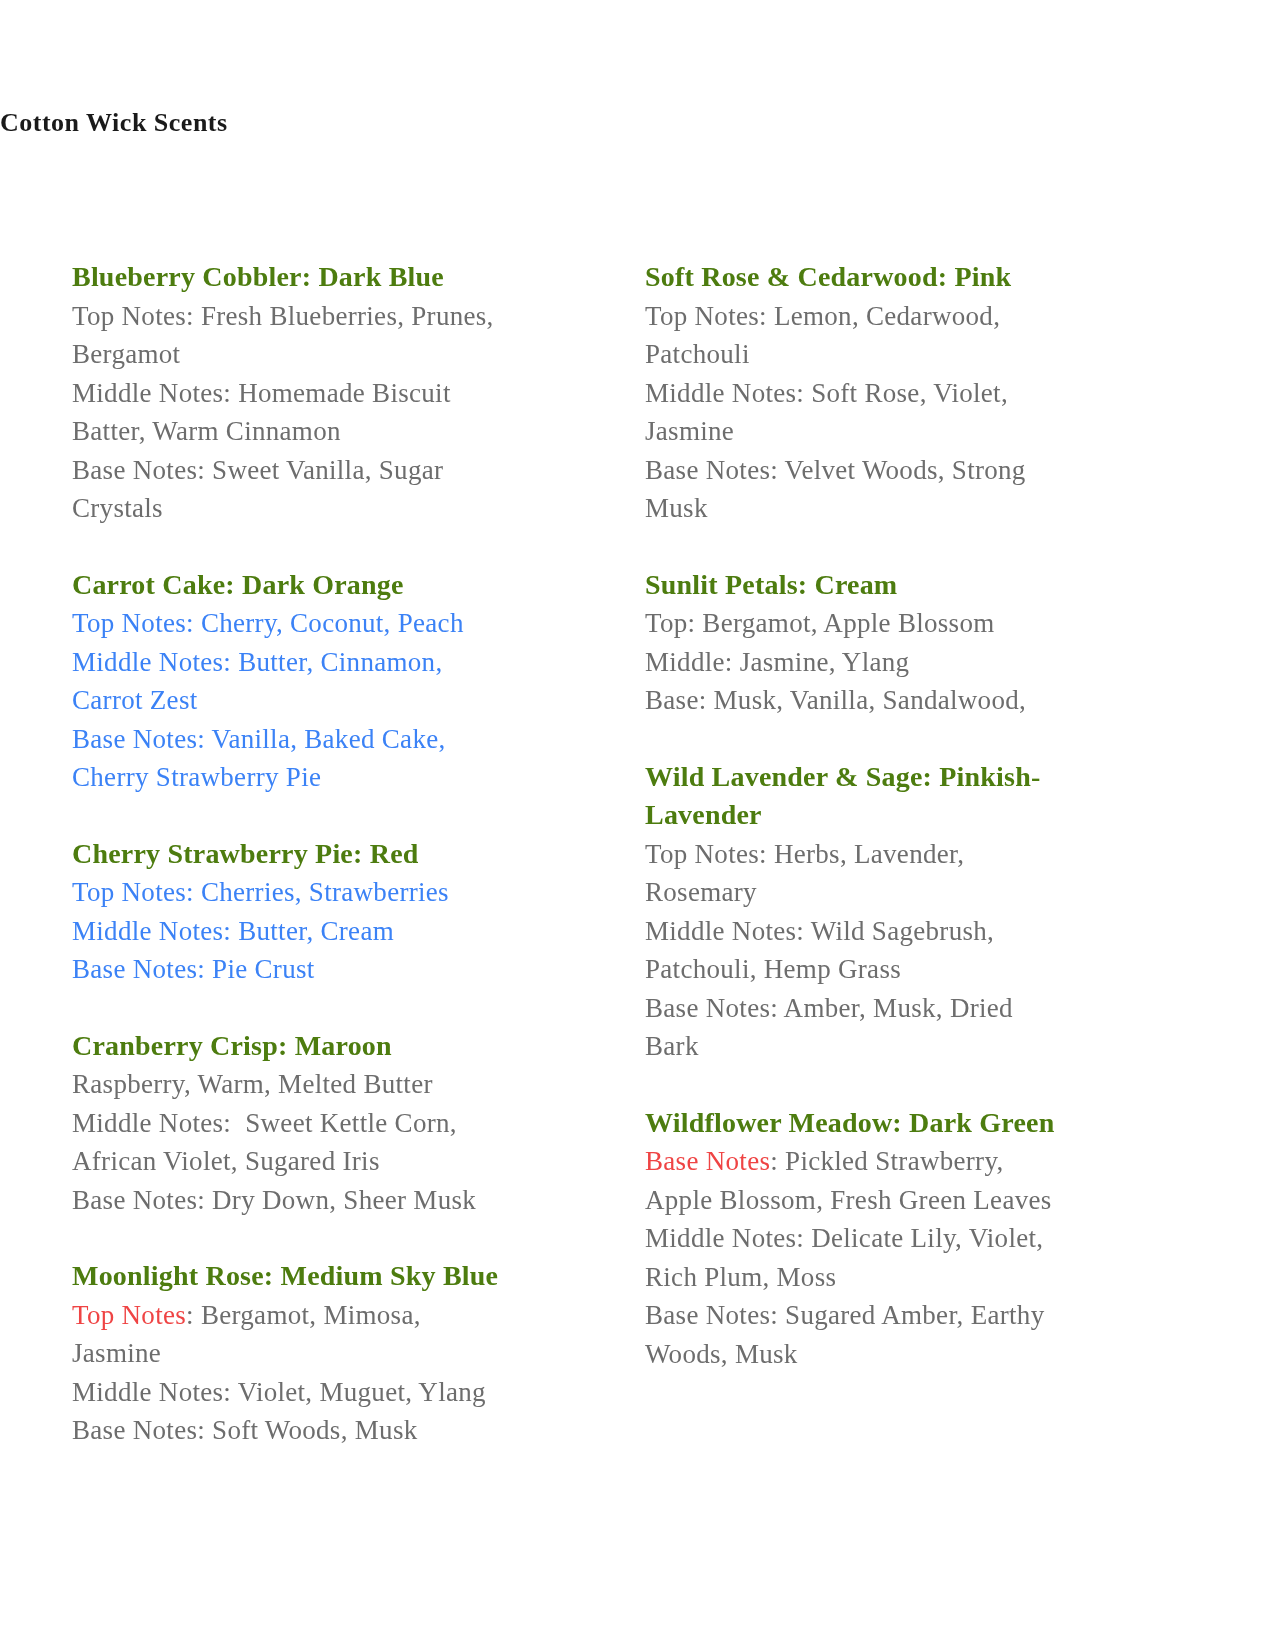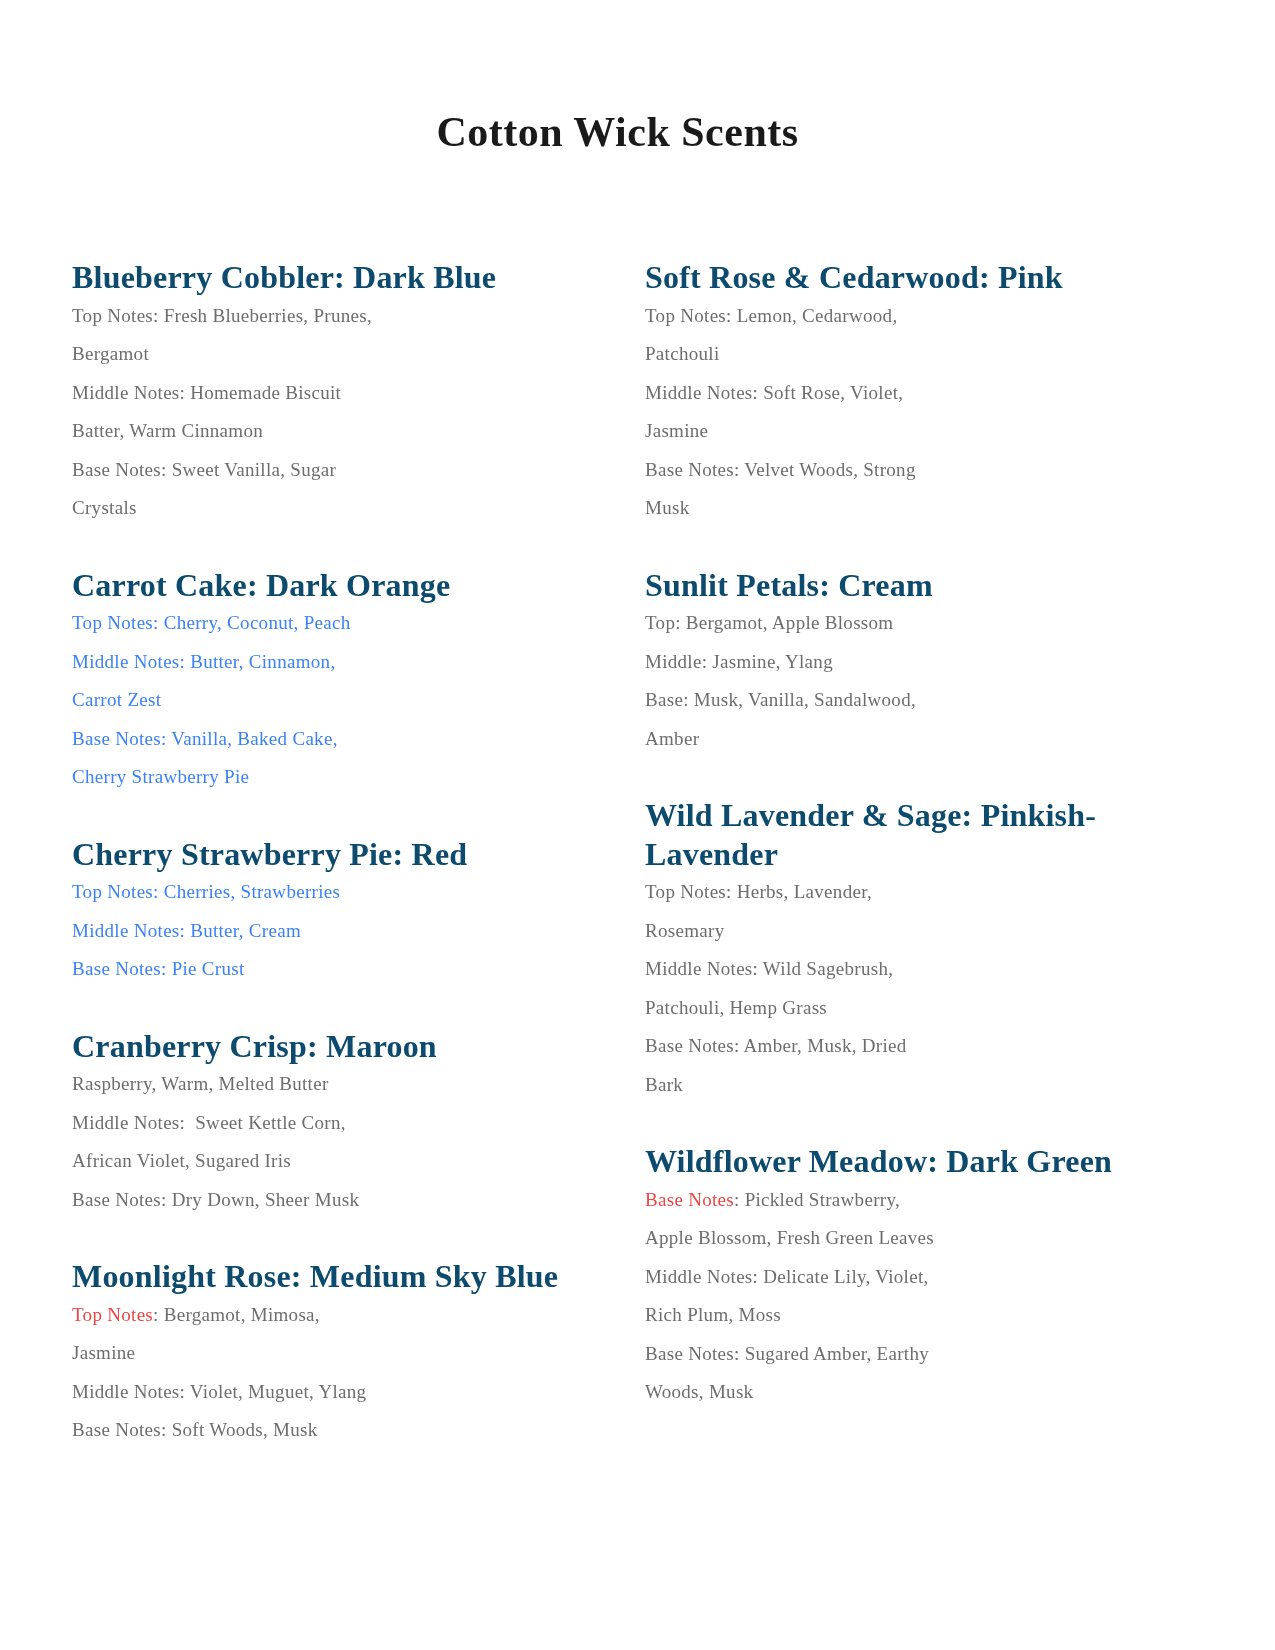--- a/index.html
+++ b/index.html
@@ -17,51 +17,50 @@
     position: relative;
     width: 1275px;
     height: 1650px;
     background: #ffffff;
   }
   .doc-title {
     position: absolute;
     top: 108px;
     left: 0;
     width: 1235px;
-    text-align: center;
-    font-size: 42px;
+    font-size: 26px;
     font-weight: bold;
     color: #1a1a1a;
     letter-spacing: 0.5px;
   }
   .content {
     position: absolute;
     top: 258px;
     left: 72px;
     display: flex;
   }
   .col {
     width: 573px;
   }
   .col-right {
     width: 560px;
   }
   .section {
     margin-bottom: 38px;
   }
   .heading {
-    font-size: 32px;
+    font-size: 28px;
     line-height: 38.5px;
     font-weight: bold;
-    color: #0c4a6e;
+    color: #4d7c0f;
     letter-spacing: 0.2px;
     white-space: pre;
   }
   .line {
-    font-size: 19px;
+    font-size: 27px;
     line-height: 38.5px;
     letter-spacing: 0.3px;
     white-space: pre;
   }
   .body-gray .line { color: #6d6d6d; }
   .body-dark .line { color: #3b82f6; }
   .note-prefix { color: #ef4444; }
 </style>
 </head>
 <body>
@@ -128,21 +127,20 @@
         <div class="line"><span class="note-prefix"></span><span>Jasmine</span></div>
         <div class="line"><span class="note-prefix"></span><span>Base Notes: Velvet Woods, Strong</span></div>
         <div class="line"><span class="note-prefix"></span><span>Musk</span></div>
       </div>
 
       <div class="section body-gray">
         <div class="heading">Sunlit Petals: Cream</div>
         <div class="line"><span class="note-prefix"></span><span>Top: Bergamot, Apple Blossom</span></div>
         <div class="line"><span class="note-prefix"></span><span>Middle: Jasmine, Ylang</span></div>
         <div class="line"><span class="note-prefix"></span><span>Base: Musk, Vanilla, Sandalwood,</span></div>
-        <div class="line"><span class="note-prefix"></span><span>Amber</span></div>
       </div>
 
       <div class="section body-gray">
         <div class="heading">Wild Lavender &amp; Sage: Pinkish-</div>
         <div class="heading">Lavender</div>
         <div class="line"><span class="note-prefix"></span><span>Top Notes: Herbs, Lavender,</span></div>
         <div class="line"><span class="note-prefix"></span><span>Rosemary</span></div>
         <div class="line"><span class="note-prefix"></span><span>Middle Notes: Wild Sagebrush,</span></div>
         <div class="line"><span class="note-prefix"></span><span>Patchouli, Hemp Grass</span></div>
         <div class="line"><span class="note-prefix"></span><span>Base Notes: Amber, Musk, Dried</span></div>

